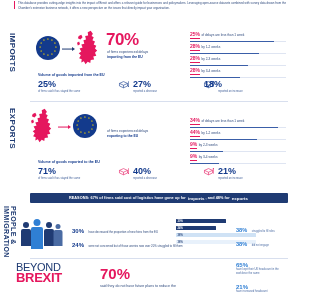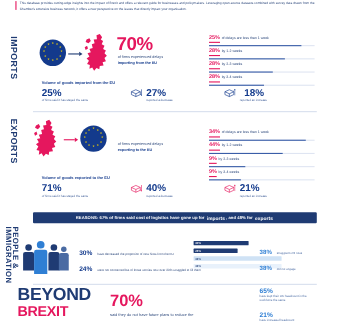--- a/index.html
+++ b/index.html
@@ -118,21 +118,21 @@
   .hbar-row .bar{height:100%;border-radius:0.5px;display:flex;align-items:center;}
   .hbar-row .lbl{font-size:2.6px;color:#ffffff;margin-left:1.5px;font-weight:bold;}
   .hbar-row .lbl.dark{color:#2f4a7d;}
 
   .side-stat{position:absolute;}
   .side-stat .pct{font-size:5.6px;font-weight:bold;color:#2f7fd4;}
   .side-stat .txt{font-size:2.6px;color:#4a6ba3;width:46px;line-height:1.3;}
 
   
   .bb-logo{position:absolute;left:16px;top:262px;}
-  .bb-logo .l1{font-size:16px;font-weight:bold;color:#1f3b73;line-height:0.92;letter-spacing:-0.3px;}
+  .bb-logo .l1{font-size:11px;font-weight:normal;color:#1f3b73;line-height:0.92;letter-spacing:-0.3px;}
   .bb-logo .l2{font-size:13px;font-weight:bold;color:#e5175e;line-height:0.92;letter-spacing:-0.3px;}
 
   .bb-pct{position:absolute;left:100px;top:266px;font-size:15px;font-weight:bold;color:#e5175e;line-height:1;}
   .bb-txt{position:absolute;left:100px;top:284px;font-size:3.6px;color:#2f4a7d;width:120px;line-height:1.35;}
 
   .bb-side{position:absolute;}
   .bb-side .pct{font-size:6px;font-weight:bold;color:#2f7fd4;line-height:1;}
   .bb-side .txt{font-size:2.7px;color:#4a6ba3;width:52px;line-height:1.3;}
 
   .divider{position:absolute;background:#d8dfee;height:0.5px;}
@@ -240,21 +240,21 @@
         <path d="M4 9 L15 4 L26 9 L15 14 Z"></path>
         <path d="M4 9 L4 16 L15 21 L15 14"></path>
         <path d="M26 9 L26 16 L15 21"></path>
       </g>
       <g stroke="#133a8c" stroke-width="1.6" fill="none">
         <path d="M29 18 L29 3"></path>
           <path d="M26.5 6 L29 2.5 L31.5 6"></path>
       </g>
     </svg>
   </div>
-  <div class="vol-pct" style="left:222px;top:80px;">18%</div>
+  <div class="vol-pct" style="left:204px;top:80px;">18%</div>
   <div class="vol-cap" style="left:218px;top:90px;">reported an increase</div>
 
   <div class="divider" style="left:30px;top:101px;width:258px;"></div>
 
   <div class="side-label" id="side-exports">EXPORTS</div>
 
   <div class="uk-map" style="left:30px;top:108px;width:26px;height:36px;">
     <svg viewBox="0 0 60 84" xmlns="http://www.w3.org/2000/svg">
       <g fill="#e5175e">
         <path d="M34 2 L39 9 L36 14 L41 17 L38 24 L44 27 L41 34 L47 37 L44 43 L49 48

